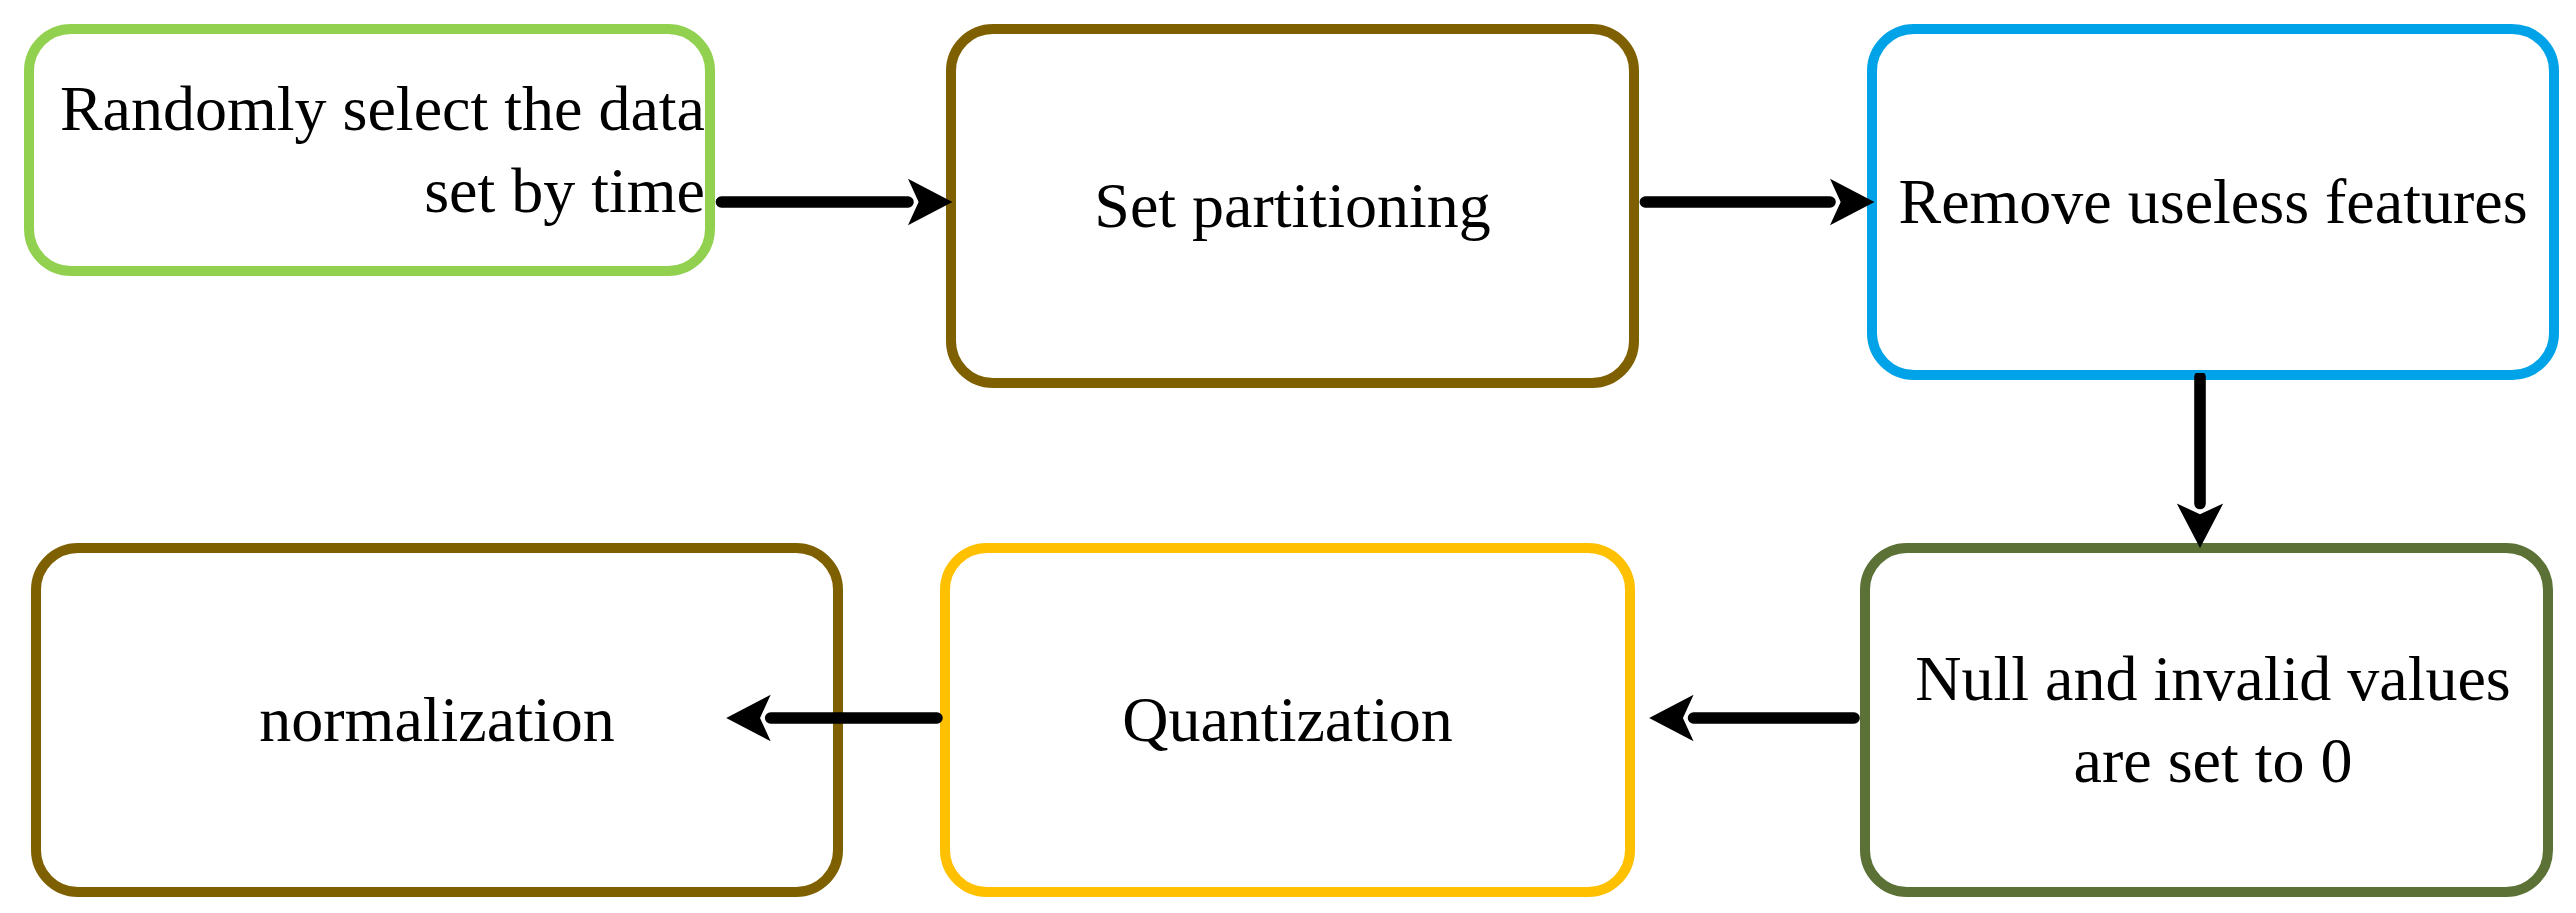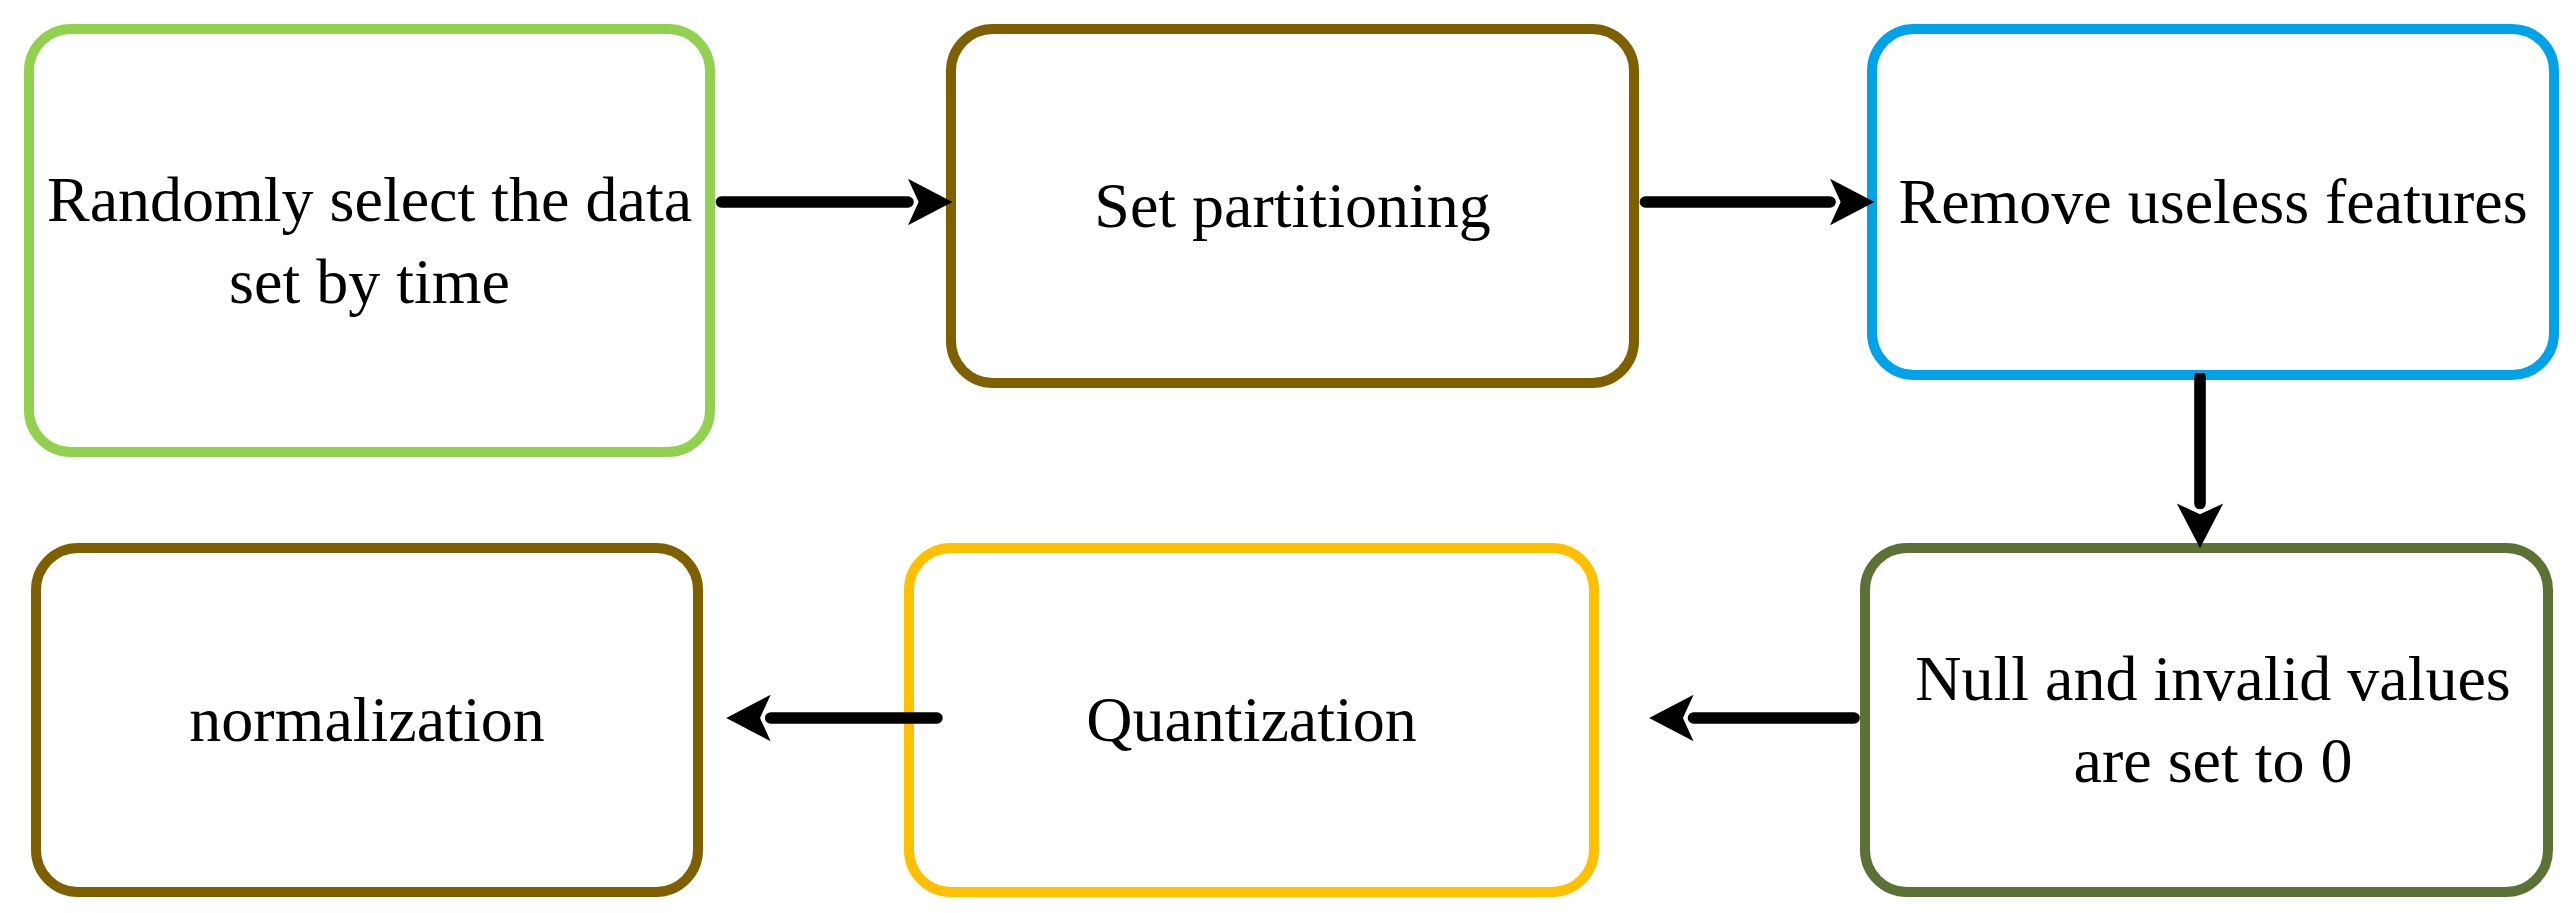--- a/index.html
+++ b/index.html
@@ -23,27 +23,27 @@
     display:flex;
     align-items:center;
     justify-content:center;
     text-align:center;
     color:var(--text-color,#000000);
     font-size:64px;
     line-height:1.28;
   }
   .node .label{display:block;width:100%;}
   
-  #node-pos-1{left:24px;  top:24px;  width:691px; height:433px;}
+  #node-pos-1{left:24px;  top:24px;  width:691px; height:252px;text-align:right;}
   #node-pos-2{left:946px; top:24px;  width:693px; height:364px;}
   #node-pos-3{left:1867px;top:24px;  width:692px; height:356px;}
   
   #node-pos-4{left:1860px;top:543px; width:693px; height:354px;}
-  #node-pos-5{left:904px; top:543px; width:695px; height:354px;}
-  #node-pos-6{left:31px;  top:543px; width:672px; height:354px;}
+  #node-pos-5{left:940px; top:543px; width:695px; height:354px;}
+  #node-pos-6{left:31px;  top:543px; width:812px; height:354px;}
 
   .arrow{position:absolute;}
   .arrow svg{display:block;}
   .arrow .stroke{stroke:var(--arrow-color,#000000);}
   .arrow .fill{fill:var(--arrow-color,#000000);}
   #arrow-pos-1{left:715px; top:173px;}
   #arrow-pos-2{left:1639px;top:173px;}
   #arrow-pos-3{left:2171px;top:373px;}
   #arrow-pos-4{left:1647px;top:689px;}
   #arrow-pos-5{left:724px; top:689px;}

